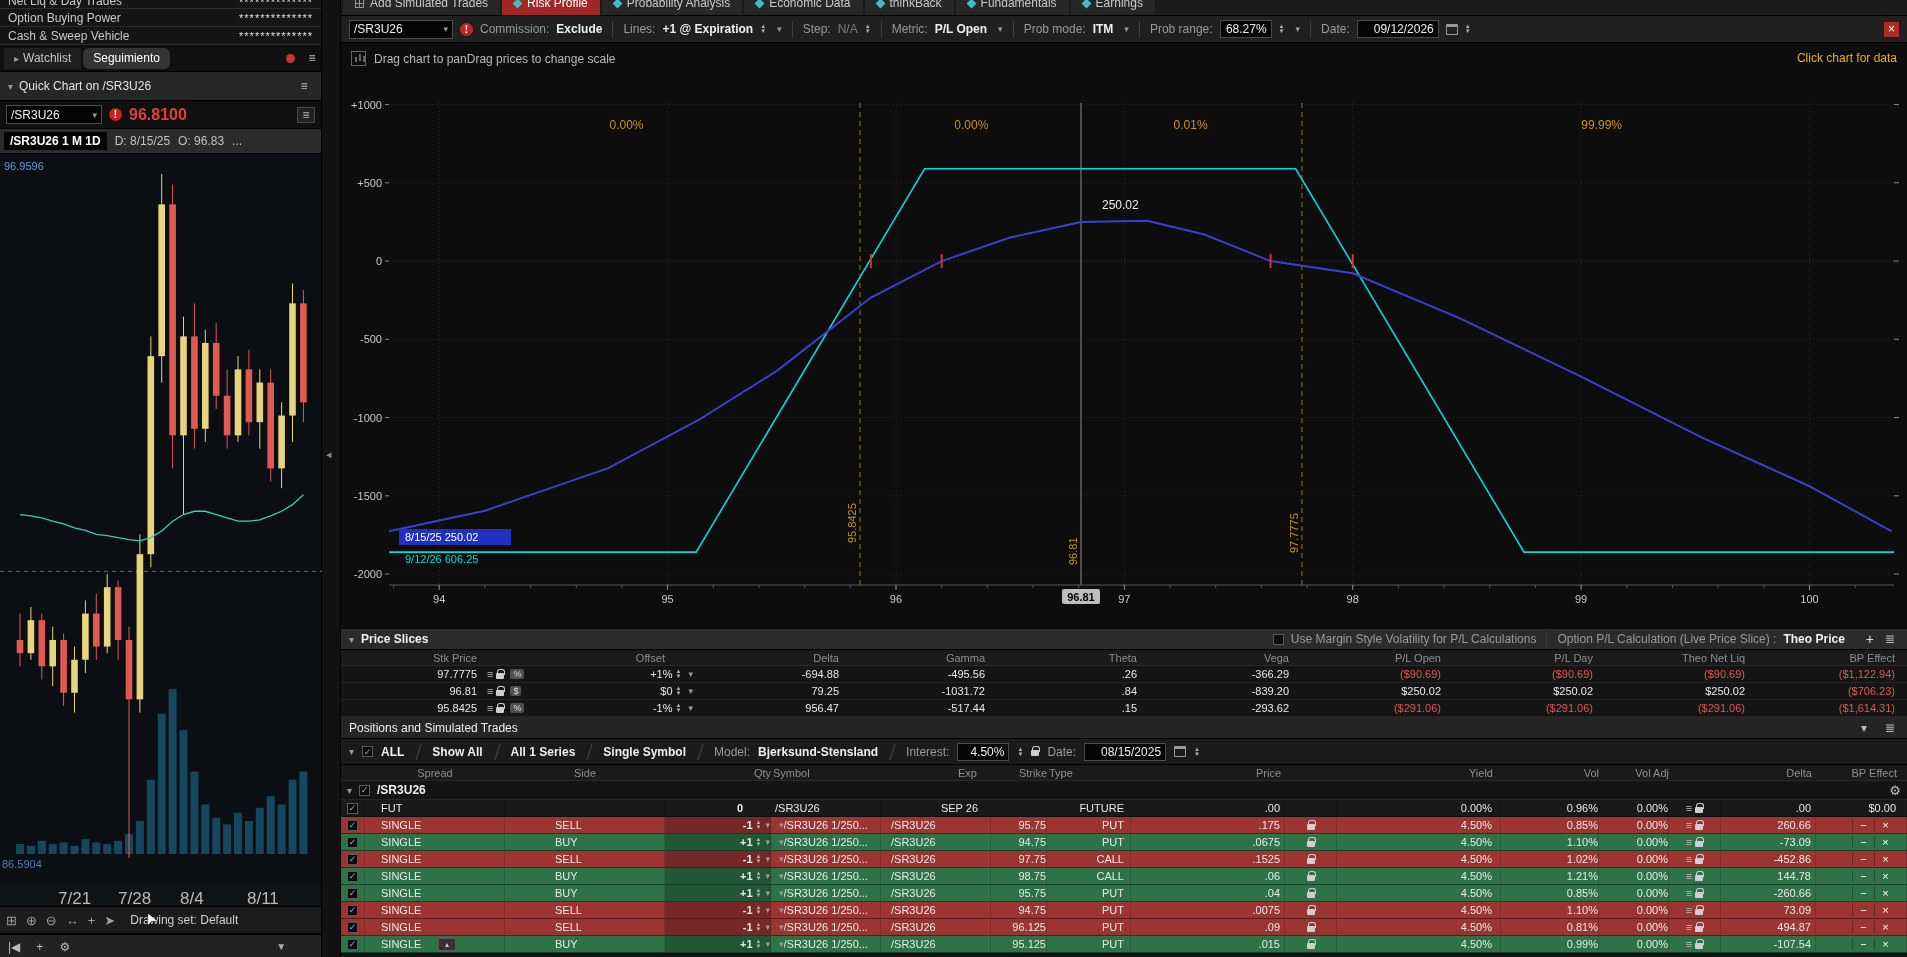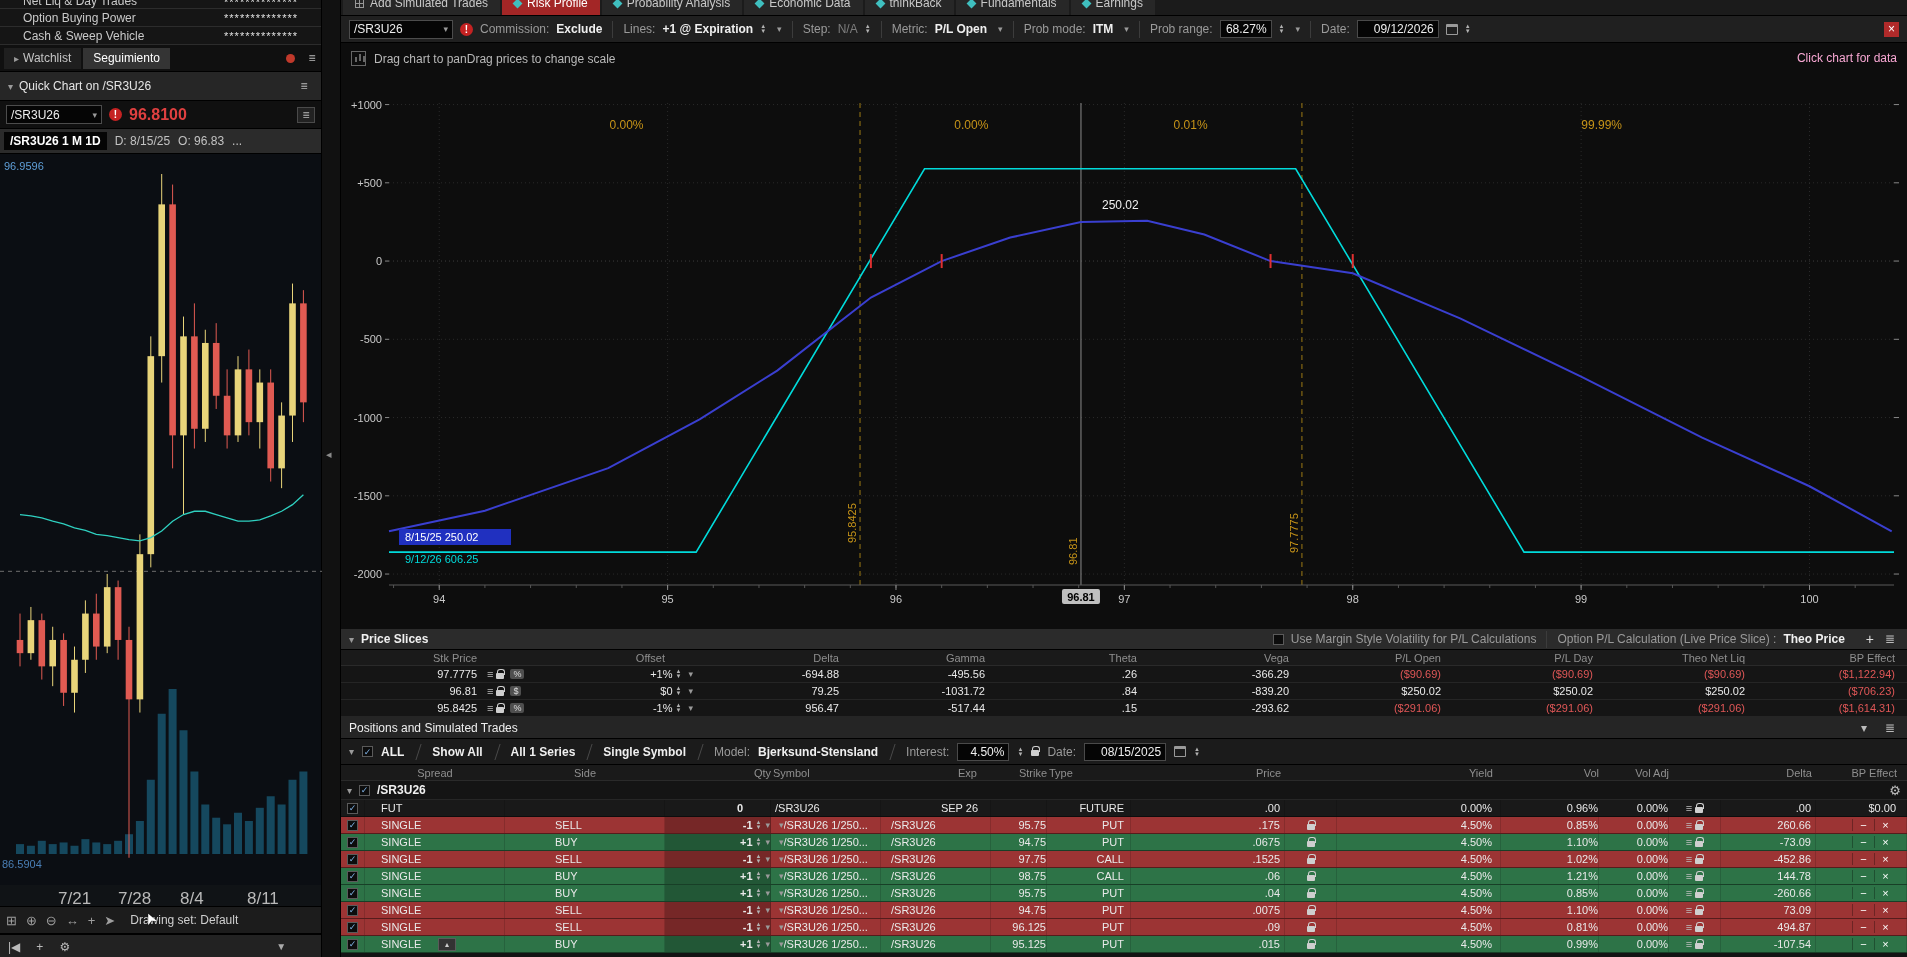--- a/index.html
+++ b/index.html
@@ -2,27 +2,27 @@
 <html><head>
 <meta charset="utf-8">
 <style>
   *{box-sizing:border-box;margin:0;padding:0;}
   html,body{background:#000;}
   body{width:1907px;height:957px;font-family:"Liberation Sans",sans-serif;color:#ddd;overflow:hidden;}
   #app{position:relative;width:1907px;height:957px;background:#000;}
 
   
   #sidebar{position:absolute;left:0;top:0;width:322px;height:957px;background:#181818;border-right:1px solid #000;}
-  .acct-row{display:flex;justify-content:space-between;align-items:center;height:18px;padding:0 23px;background:#151515;border-bottom:1px solid #2c2c2c;font-size:12px;text-align:right;}
+  .acct-row{display:flex;justify-content:space-between;align-items:center;height:18px;padding:0 8px;background:#151515;border-bottom:1px solid #2c2c2c;font-size:12px;text-align:right;}
   .acct-row.clip{height:9px;overflow:hidden;align-items:flex-end;}
   .acct-lbl{color:#c9c9c9;}
   .acct-val{color:#e0e0e0;font-size:11px;letter-spacing:1px;}
   .wl-tabs{display:flex;align-items:center;height:27px;background:#101010;border-bottom:1px solid #000;padding-left:4px;gap:2px;}
   .wl-tab{display:flex;align-items:center;gap:4px;height:21px;padding:0 10px;background:#1f1f1f;color:#c5c5c5;font-size:12px;cursor:default;}
-  .wl-tab.active{background:#343434;color:#fff;}
+  .wl-tab.active{background:#343434;color:#fff;border-radius:6px;}
   .tri{color:#9a9a9a;font-size:10px;}
   .spacer{flex:1;}
   .mini-ic{color:#bbb;font-size:12px;width:18px;height:16px;display:flex;align-items:center;justify-content:center;}
   .mini-ic.boxed{border:1px solid #4a4a4a;background:#222;}
   .red-dot{width:9px;height:9px;border-radius:50%;background:#c0392b;margin-right:6px;}
   .qc-header{display:flex;align-items:center;height:29px;background:#262626;border-bottom:1px solid #000;padding:0 8px;gap:6px;font-size:12px;color:#e5e5e5;}
   .sym-row{display:flex;align-items:center;height:28px;background:#101010;border-bottom:1px solid #000;padding:0 6px;gap:7px;}
   .sym-input{display:flex;align-items:center;justify-content:space-between;width:96px;height:19px;background:#050505;border:1px solid #4c4c4c;padding:0 4px;font-size:12px;color:#eee;}
   .dd{color:#9a9a9a;font-size:9px;margin-left:4px;}
   .warn{width:13px;height:13px;border-radius:50%;background:#c52222;color:#fff;font-size:10px;font-weight:bold;display:flex;align-items:center;justify-content:center;flex:none;}
@@ -59,21 +59,21 @@
   .sel{display:flex;align-items:center;justify-content:space-between;width:104px;height:19px;background:#050505;border:1px solid #4c4c4c;padding:0 4px;color:#eee;}
   .inp{display:flex;align-items:center;justify-content:flex-end;background:#050505;border:1px solid #4a4a4a;height:18px;padding:0 4px;color:#eee;}
   .inp.w52{width:52px;text-align:right;} .inp.w80{width:82px;}
   .spin{display:inline-flex;flex-direction:column;justify-content:center;}
   .spin i{font-style:normal;font-size:6px;line-height:5px;color:#b2b2b2;}
   .cal{width:12px;height:11px;border:1px solid #9a9a9a;border-top:3px solid #9a9a9a;border-radius:1px;flex:none;}
   .close-x{width:15px;height:15px;background:#b02a2a;color:#fff;display:flex;align-items:center;justify-content:center;font-size:12px;line-height:1;}
   .chart-wrap{position:relative;height:586px;background:#0d0d0d;border-bottom:1px solid #000;}
   .hint{position:absolute;top:8px;left:10px;display:flex;align-items:center;color:#b9b9b9;font-size:12px;}
   .hint-ic{width:15px;height:15px;border:1px solid #666;margin-right:8px;background:linear-gradient(#666,#666) 3px 60%/2px 5px no-repeat,linear-gradient(#666,#666) 7px 40%/2px 7px no-repeat,linear-gradient(#666,#666) 11px 50%/2px 6px no-repeat;}
-  .click-data{position:absolute;top:8px;right:10px;font-size:12px;color:#f9a8d4;}
+  .click-data{position:absolute;top:8px;right:10px;font-size:12px;color:#eab308;}
 
   .slices-bar{display:flex;align-items:center;height:21px;background:#2b2b2b;border-bottom:1px solid #000;padding:0 8px;gap:7px;font-size:12px;}
   .bold{color:#f0f0f0;font-weight:bold;}
   .chk{width:11px;height:11px;background:#0c0c0c;border:1px solid #5a5a5a;display:flex;align-items:center;justify-content:center;font-size:9px;color:#7fb2e5;flex:none;}
   .plus{color:#ddd;font-size:14px;margin-left:14px;}
   .sl-grid{display:grid;grid-template-columns:140px 60px 160px 144px 146px 152px 152px 152px 152px 152px 156px;}
   .pos-grid{display:grid;grid-template-columns:24px 140px 160px 106px 110px 110px 56px 84px 154px 52px 164px 98px 70px 52px 95px 91px;}
   .hd{height:16px;background:#1a1a1a;border-bottom:1px solid #2a2a2a;}
   .hd .c{color:#8f8f8f;font-size:11px;}
   .c{display:flex;align-items:center;font-size:11px;white-space:nowrap;overflow:hidden;color:#e9e9e9;}

